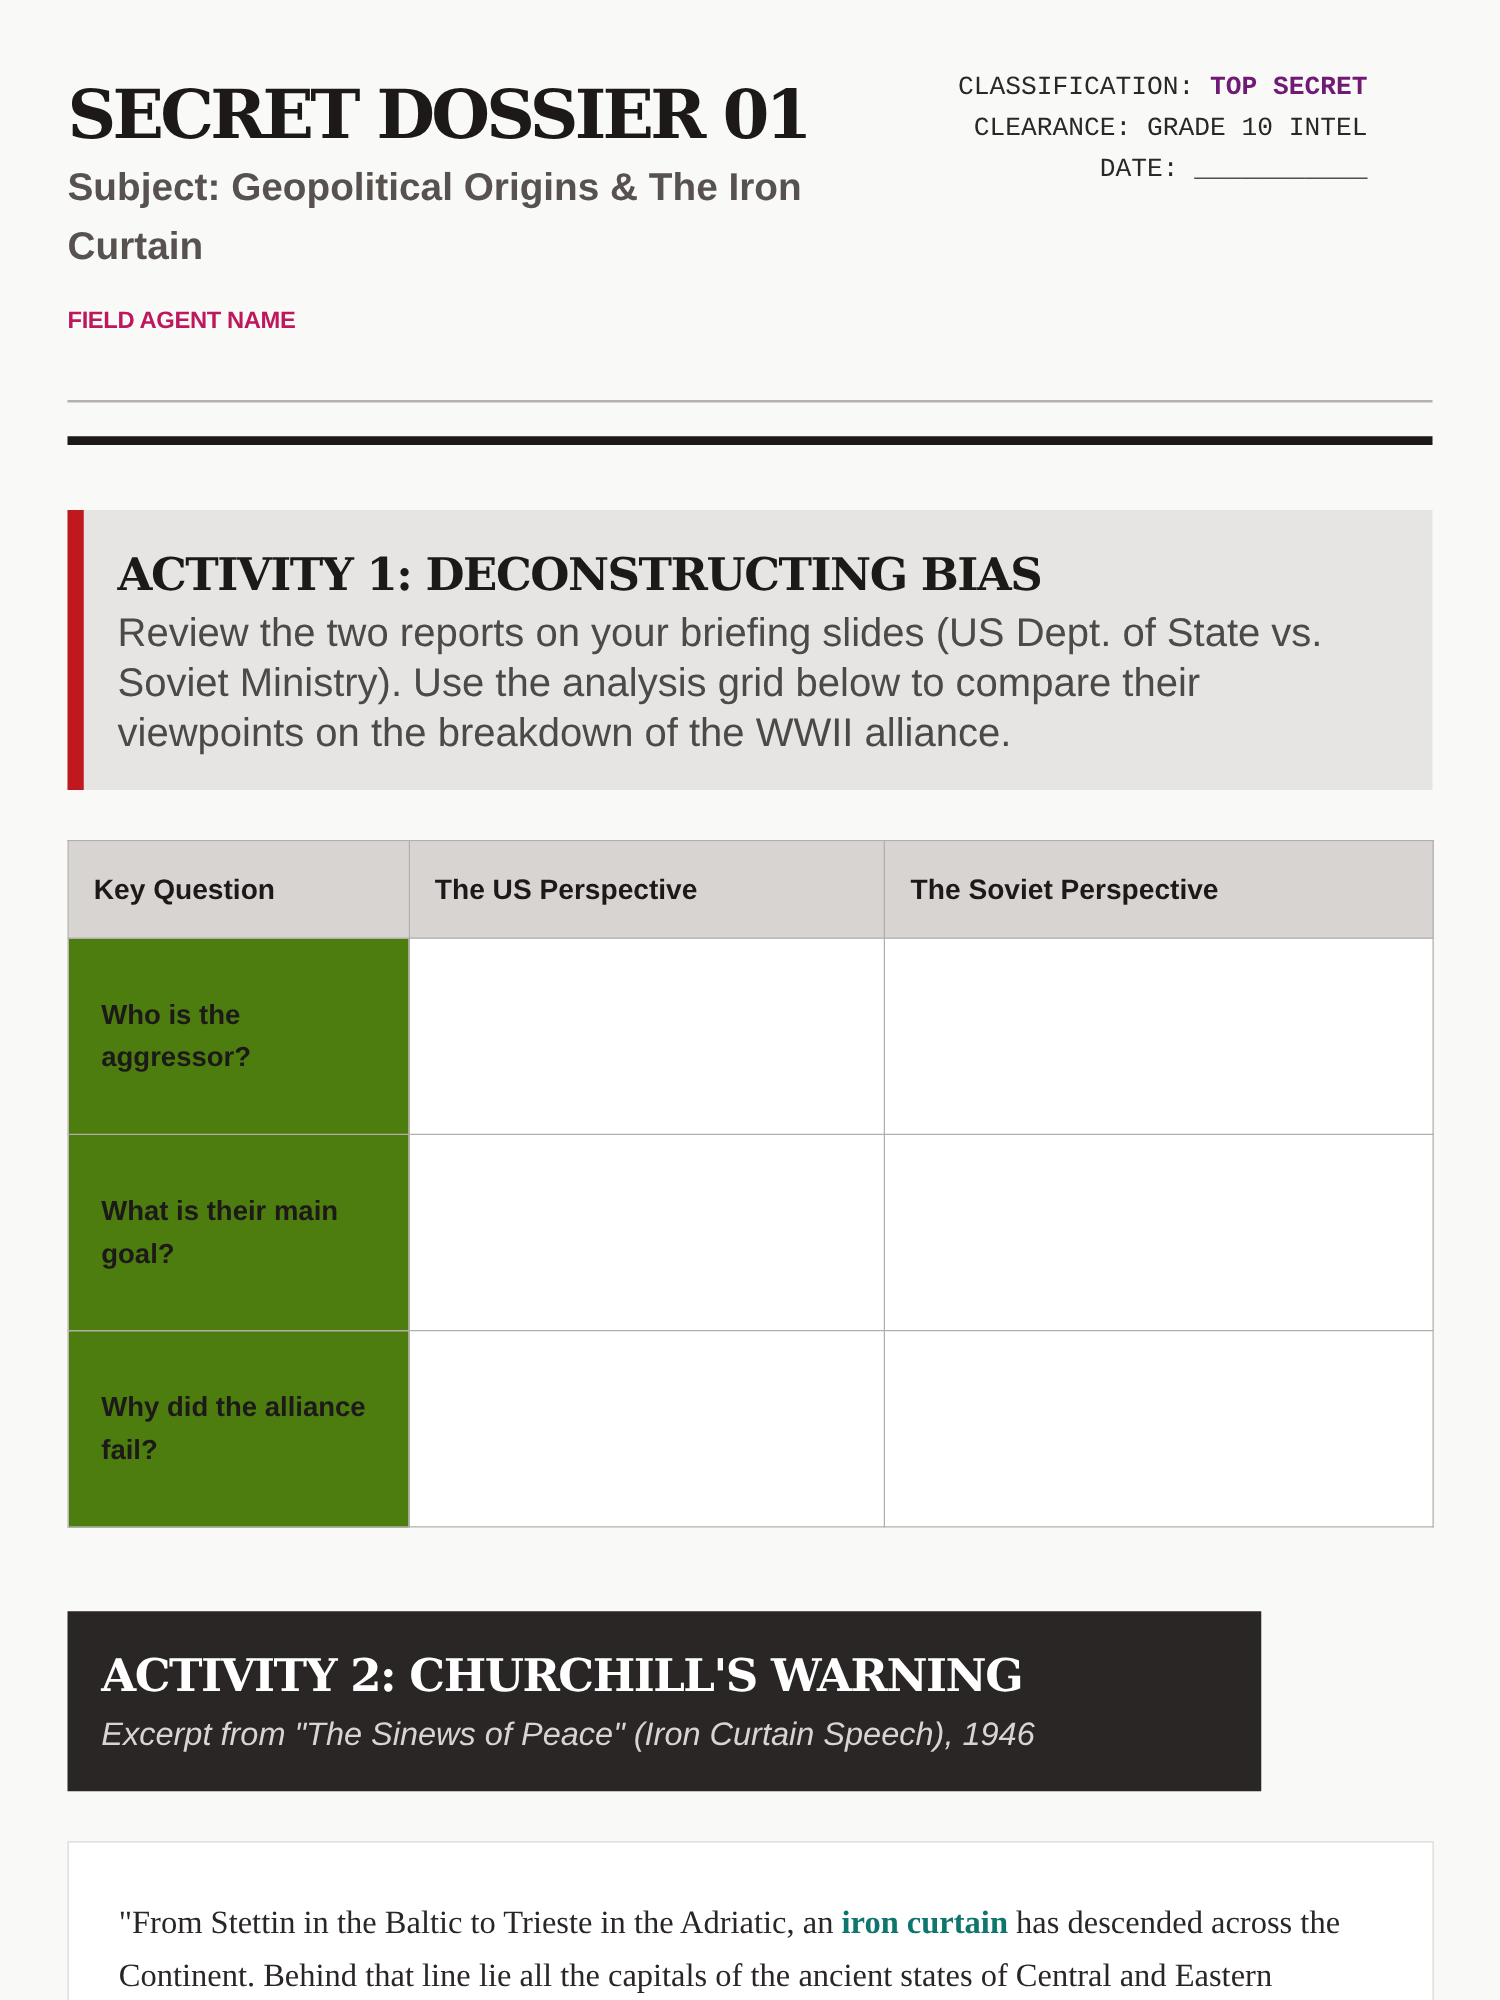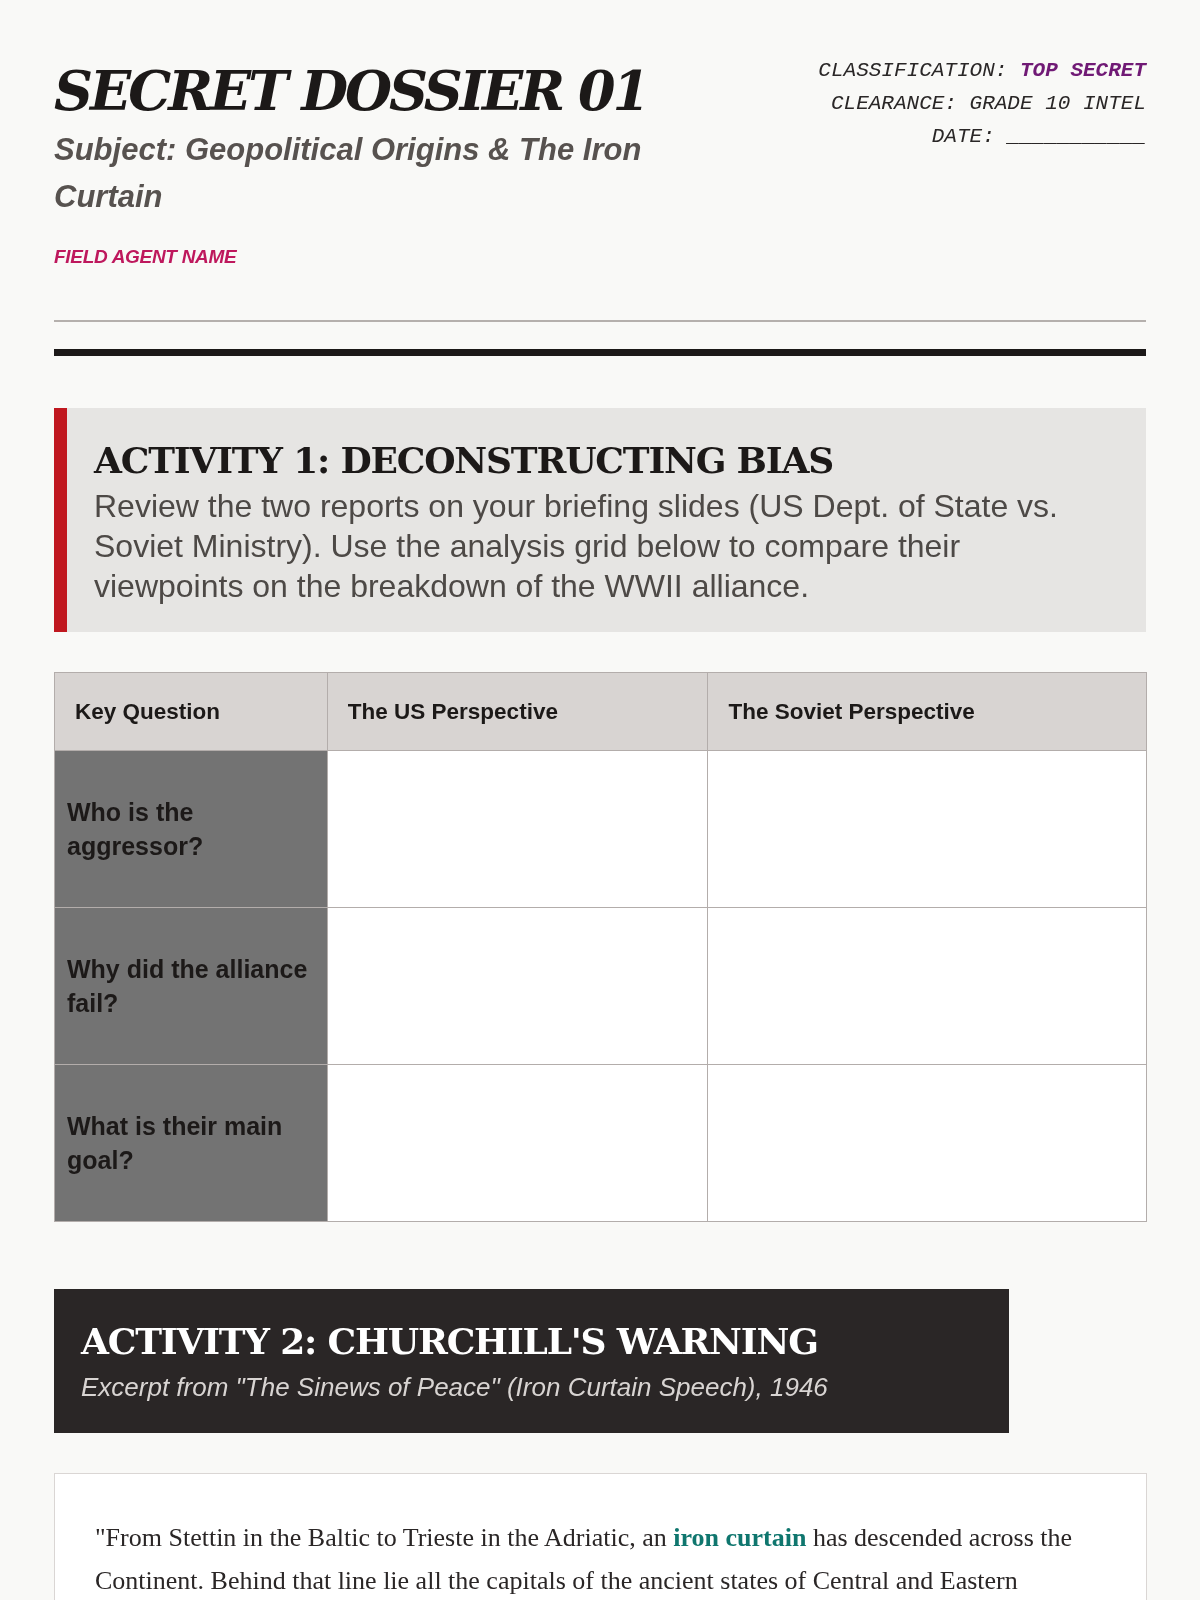--- a/index.html
+++ b/index.html
@@ -1,38 +1,38 @@
 <!DOCTYPE html>
 <html><head>
 <meta charset="utf-8">
 <style>
   * { box-sizing: border-box; margin: 0; padding: 0; }
   html, body { width: 1200px; height: 1600px; overflow: hidden; }
   body { background: #f9f9f7; color: #1c1a1a; font-family: "Liberation Sans", sans-serif; }
   .page { padding: 54px 54px 0 54px; width: 1200px; }
 
-  .header { display: flex; justify-content: space-between; align-items: flex-start; font-style: italic; }
+  .header { display: flex; align-items: flex-start; }
   .header-left { width: 680px; }
   .title { font-family: "DejaVu Serif", serif; font-weight: 900; font-size: 54px; letter-spacing: -3px; color: #1c1918; line-height: 70px; margin-top: 2px; }
   .subtitle { font-family: "Liberation Sans", sans-serif; font-weight: bold; font-size: 31px; color: #57524f; line-height: 47px; margin-top: 0px; }
   .agent-label { font-family: "Liberation Sans", sans-serif; font-weight: bold; font-size: 19px; color: #be185d; margin-top: 26px; letter-spacing: -0.3px; }
   .meta { text-align: right; font-family: "Liberation Mono", monospace; font-size: 21px; line-height: 33px; color: #2a2727; margin-top: 0px; width: 360px; }
   .meta .red { color: #701a75; font-weight: bold; }
   .agent-line { border-bottom: 2px solid #b5b0ad; height: 2px; margin-top: 52px; }
   .heavy-rule { height: 7px; background: #1c1918; margin-top: 27px; }
 
   .activity1 { margin-top: 52px; background: #e6e5e3; border-left: 13px solid #c0181f; padding: 28px 30px 26px 27px; }
   .activity1 h2 { font-family: "DejaVu Serif", serif; font-weight: bold; font-size: 36px; letter-spacing: -1.2px; line-height: 48px; color: #1c1918; }
   .activity1 p { font-size: 32px; line-height: 40px; color: #4d4946; margin-top: 2px; }
 
   table.grid { margin-top: 40px; width: 1093px; border-collapse: collapse; }
   table.grid th, table.grid td { border: 1.5px solid #b3adab; }
   table.grid th { background: #d8d4d2; text-align: left; font-size: 22.5px; font-weight: bold; padding: 0 20px; height: 78px; color: #1c1918; }
   table.grid td { height: 157px; background: #ffffff; }
-  table.grid td.q { background: #737373; font-weight: bold; font-size: 25px; line-height: 34px; padding: 0 12px; color: #1c1918; }
+  table.grid td.q { background: #4d7c0f; font-weight: bold; font-size: 22px; line-height: 34px; padding: 0 26px; color: #1c1918; }
   col.c1 { width: 273px; } col.c2 { width: 381px; } col.c3 { width: 439px; }
 
   .activity2 { margin-top: 67px; background: #2a2626; padding: 30px 27px 28px 27px; width: 955px; }
   .activity2 h2 { font-family: "DejaVu Serif", serif; font-weight: bold; font-size: 36px; color: #ffffff; letter-spacing: -1.2px; line-height: 44px; }
   .activity2 p { font-style: italic; font-size: 26px; color: #d8d4d2; margin-top: 6px; line-height: 36px; }
 
   .excerpt { margin-top: 40px; background: #ffffff; border: 1.5px solid #dad6d4; width: 1093px; padding: 42px 40px 20px 40px; height: 200px; }
   .excerpt p { font-family: "Liberation Serif", serif; font-size: 26px; line-height: 43px; color: #2a2626; }
   .excerpt b { font-weight: bold; color: #0f766e; }
 </style>
@@ -81,26 +81,26 @@
         <th>The Soviet Perspective</th>
       </tr>
     </thead>
     <tbody>
       <tr>
         <td class="q">Who is the aggressor?</td>
         <td></td>
         <td></td>
       </tr>
       <tr>
-        <td class="q">Why did the alliance fail?</td>
+        <td class="q">What is their main goal?</td>
         <td></td>
         <td></td>
       </tr>
       <tr>
-        <td class="q">What is their main goal?</td>
+        <td class="q">Why did the alliance fail?</td>
         <td></td>
         <td></td>
       </tr>
     </tbody>
   </table>
 
   <section class="activity2">
     <h2>ACTIVITY 2: CHURCHILL'S WARNING</h2>
     <p>Excerpt from "The Sinews of Peace" (Iron Curtain Speech), 1946</p>
   </section>

